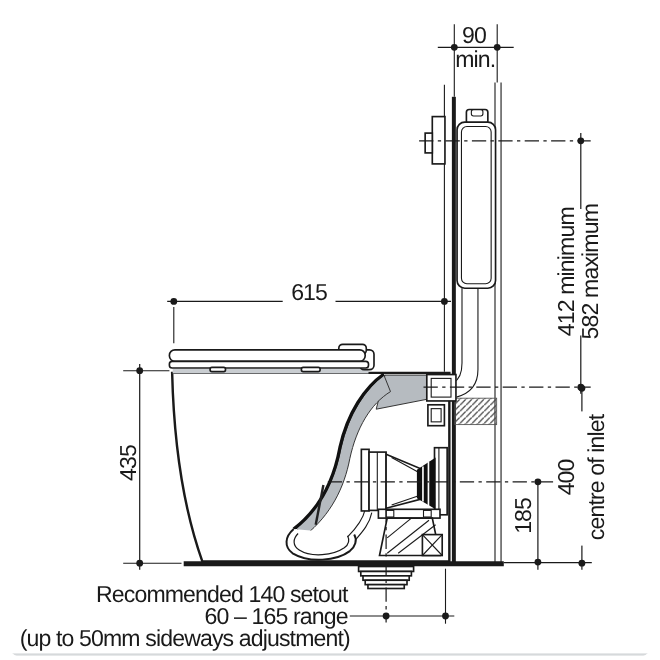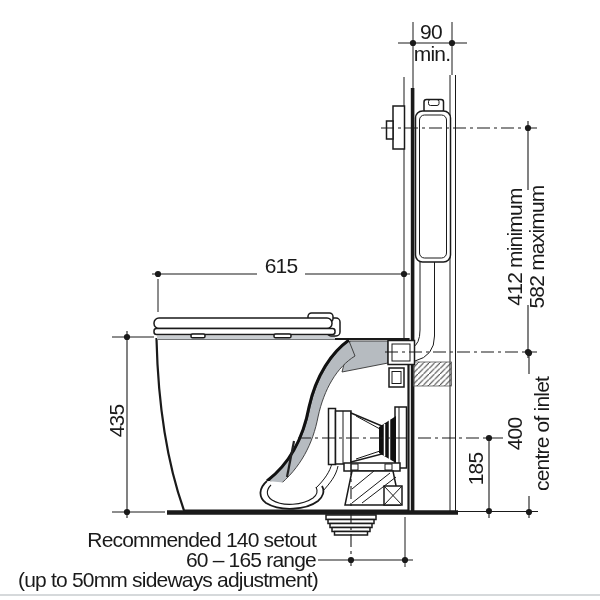--- a/index.html
+++ b/index.html
@@ -1,16 +1,16 @@
 <!DOCTYPE html>
 <html><head>
 <meta charset="utf-8">
 <style>
   html,body{margin:0;padding:0;background:#ffffff;}
-  .stage{width:600px;height:600px;position:relative;background:#fff;overflow:hidden;}
+  .stage{width:600px;height:600px;position:relative;background:#fff;overflow:hidden;border-radius:29px;}
   svg{display:block;}
   text{font-family:"Liberation Sans", sans-serif;font-size:21px;letter-spacing:-0.8px;fill:#1a1a1a;}
   .dimline{stroke:#1a1a1a;stroke-width:1.1;fill:none;}
   .extline{stroke:#1a1a1a;stroke-width:1;fill:none;}
   .cline{stroke:#1a1a1a;stroke-width:1.1;fill:none;stroke-dasharray:13 4 3 4;}
   .body{fill:#ffffff;stroke:#1a1a1a;stroke-width:1.5;}
   .thin{stroke:#1a1a1a;stroke-width:1;fill:none;}
   .dot{fill:#1a1a1a;stroke:none;}
   .txtbg{fill:#ffffff;stroke:none;}
 </style>

